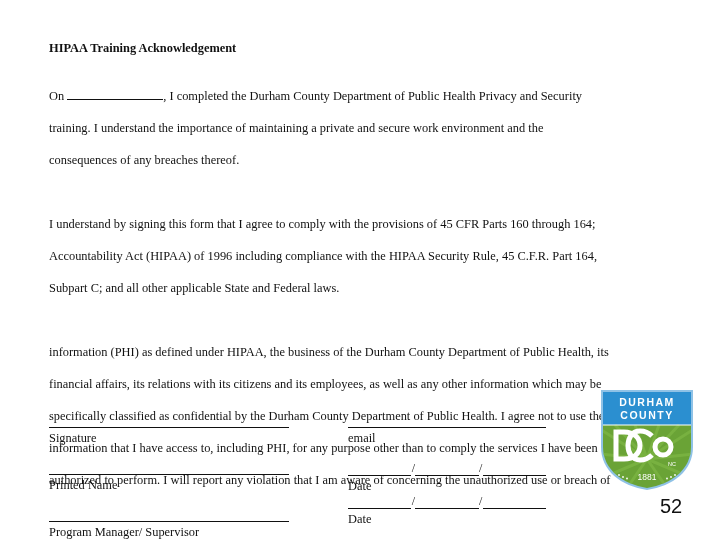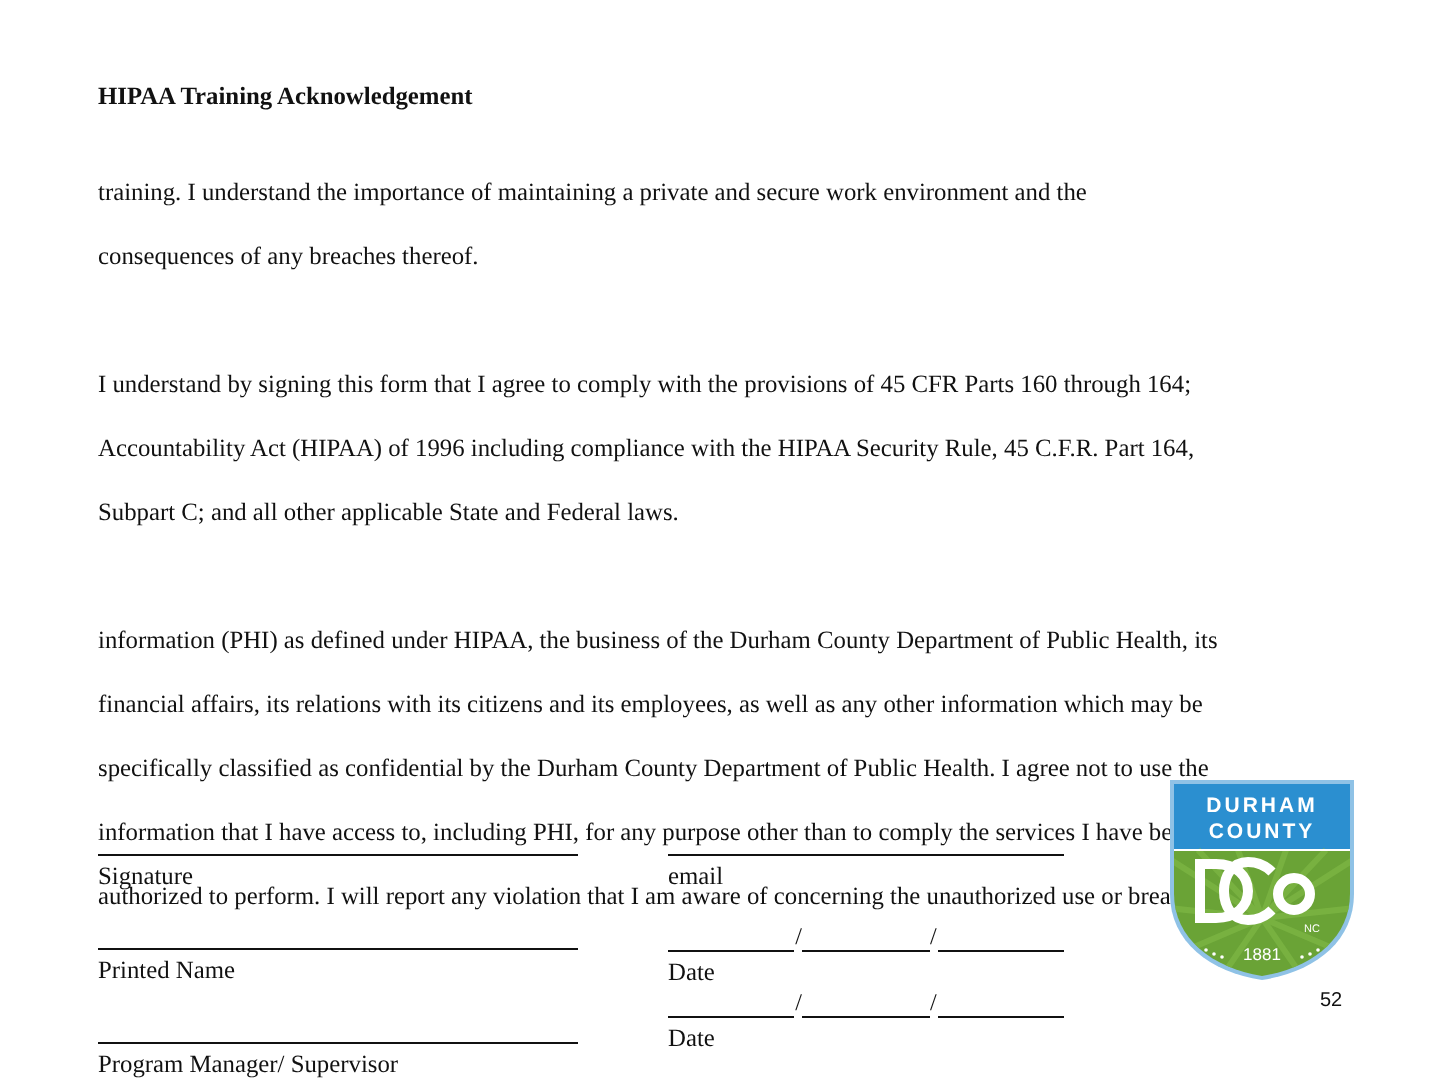--- a/index.html
+++ b/index.html
@@ -43,21 +43,21 @@
       vertical-align: baseline;
     }
 
     
     .sig-col {
       position: absolute;
       font-size: 12.4px;
       line-height: 16px;
     }
     .sig-left { left: 49px; top: 413px; width: 240px; }
-    .sig-right { left: 334px; top: 413px; width: 198px; }
+    .sig-right { left: 348px; top: 413px; width: 198px; }
     .sig-row { height: 33px; position: relative; }
     .sig-line {
       height: 0;
       border-top: 1px solid #111;
       margin-top: 14px;
     }
     .sig-label {
       display: block;
       margin-top: 2px;
     }
@@ -77,41 +77,42 @@
       width: 4px;
       text-align: center;
       font-size: 12px;
       line-height: 14px;
       height: 15px;
     }
 
     
     .logo {
       position: absolute;
-      left: 584px;
+      left: 600px;
       top: 389px;
       width: 94px;
       height: 102px;
     }
     .page-number {
       position: absolute;
       left: 660px;
       top: 495px;
       font-family: "Liberation Sans", "DejaVu Sans", sans-serif;
-      font-size: 10px;
+      font-size: 20px;
       color: #111;
     }
   </style>
 </head>
 <body>
 
 <div class="page">
   <div class="title">HIPAA Training Acknowledgement</div>
 
   <div class="para">
+    <span class="line"><span>On </span><span class="blank"></span><span>, I completed the Durham County Department  of Public Health Privacy and Security</span></span>
     <span class="line">training.  I understand the importance of maintaining a private and secure work environment and the</span>
     <span class="line">consequences of any breaches thereof.</span>
   </div>
 
   <div class="para">
     <span class="line">I understand by signing this form that I agree to comply with the provisions of 45 CFR Parts 160 through 164;</span>
     <span class="line">Accountability Act (HIPAA) of 1996 including compliance with the HIPAA Security Rule, 45 C.F.R. Part 164,</span>
     <span class="line">Subpart C; and all other applicable State and Federal laws.</span>
   </div>
 

